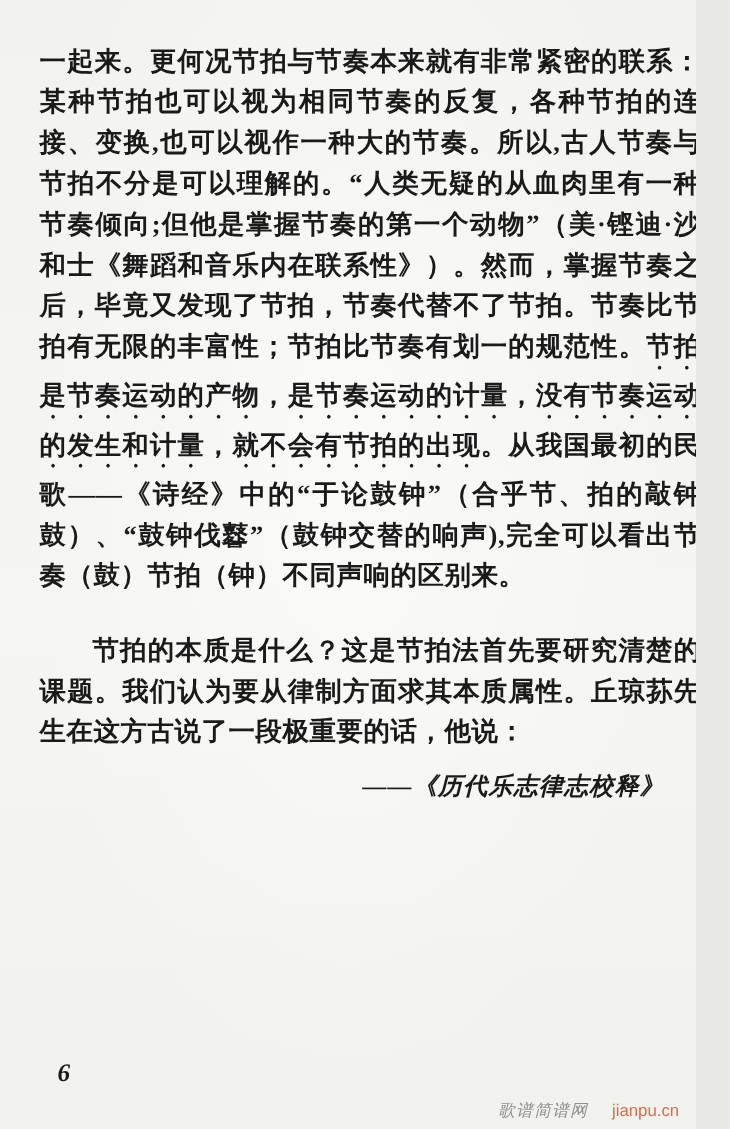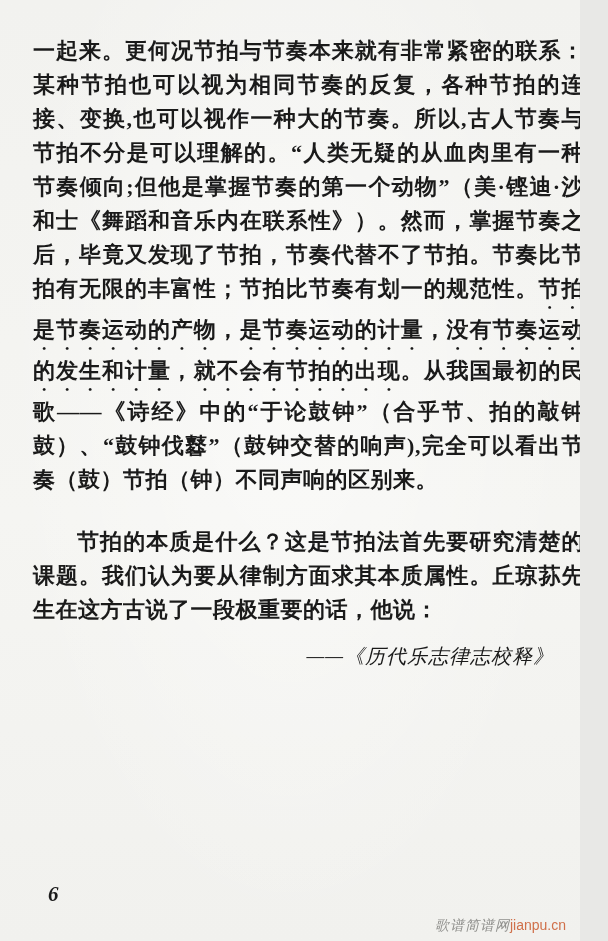--- a/index.html
+++ b/index.html
@@ -58,41 +58,41 @@
     text-justify: inter-ideograph;
     text-indent: 2em;
     font-style: italic;
   }
   p.quote-attribution {
     margin: 6px 4px 0 0;
     font-size: 20px;
     line-height: 30px;
     text-align: right;
     font-style: italic;
-    font-weight: normal;
+    font-weight: bold;
     letter-spacing: 1px;
   }
   .page-number {
     position: absolute;
     left: 48px;
     top: 882px;
     font-size: 21px;
     font-weight: bold;
     font-style: italic;
   }
   .watermark {
     position: absolute;
     right: 14px;
     bottom: 6px;
     font-family: "Liberation Sans", "DejaVu Sans", sans-serif;
     font-size: 14px;
     letter-spacing: 1px;
   }
   .wm-site { color: #8f8f8c; font-style: italic; }
-  .wm-url  { color: #d0704a; margin-left: 0; letter-spacing: 0; }
+  .wm-url  { color: #d0704a; margin-left: 20px; letter-spacing: 0; }
 </style>
 </head>
 <body>
 
 <div class="page">
   <div class="content">
 
     <p class="body-text"><span>一起来。更何况节拍与节奏本来就有非常紧密的联系：某种节拍也可以视为相同节奏的反复，各种节拍的连接、变换,也可以视作一种大的节奏。所以,古人节奏与节拍不分是可以理解的。“人类无疑的从血肉里有一种节奏倾向;但他是掌握节奏的第一个动物”（美·铿迪·沙和士《舞蹈和音乐内在联系性》）。然而，掌握节奏之后，毕竟又发现了节拍，节奏代替不了节拍。节奏比节拍有无限的丰富性；节拍比节奏有划一的规范性。</span><span class="emph">节拍是节奏运动的产物，是节奏运动的计量，没有节奏运动的发生和计量，就不会有节拍的出现。</span><span>从我国最初的民歌——《诗经》中的“于论鼓钟”（合乎节、拍的敲钟鼓）、“鼓钟伐鼛”（鼓钟交替的响声),完全可以看出节奏（鼓）节拍（钟）不同声响的区别来。</span></p>
 
     <p class="body-text indent">节拍的本质是什么？这是节拍法首先要研究清楚的课题。我们认为要从律制方面求其本质属性。丘琼荪先生在这方古说了一段极重要的话，他说：</p>

